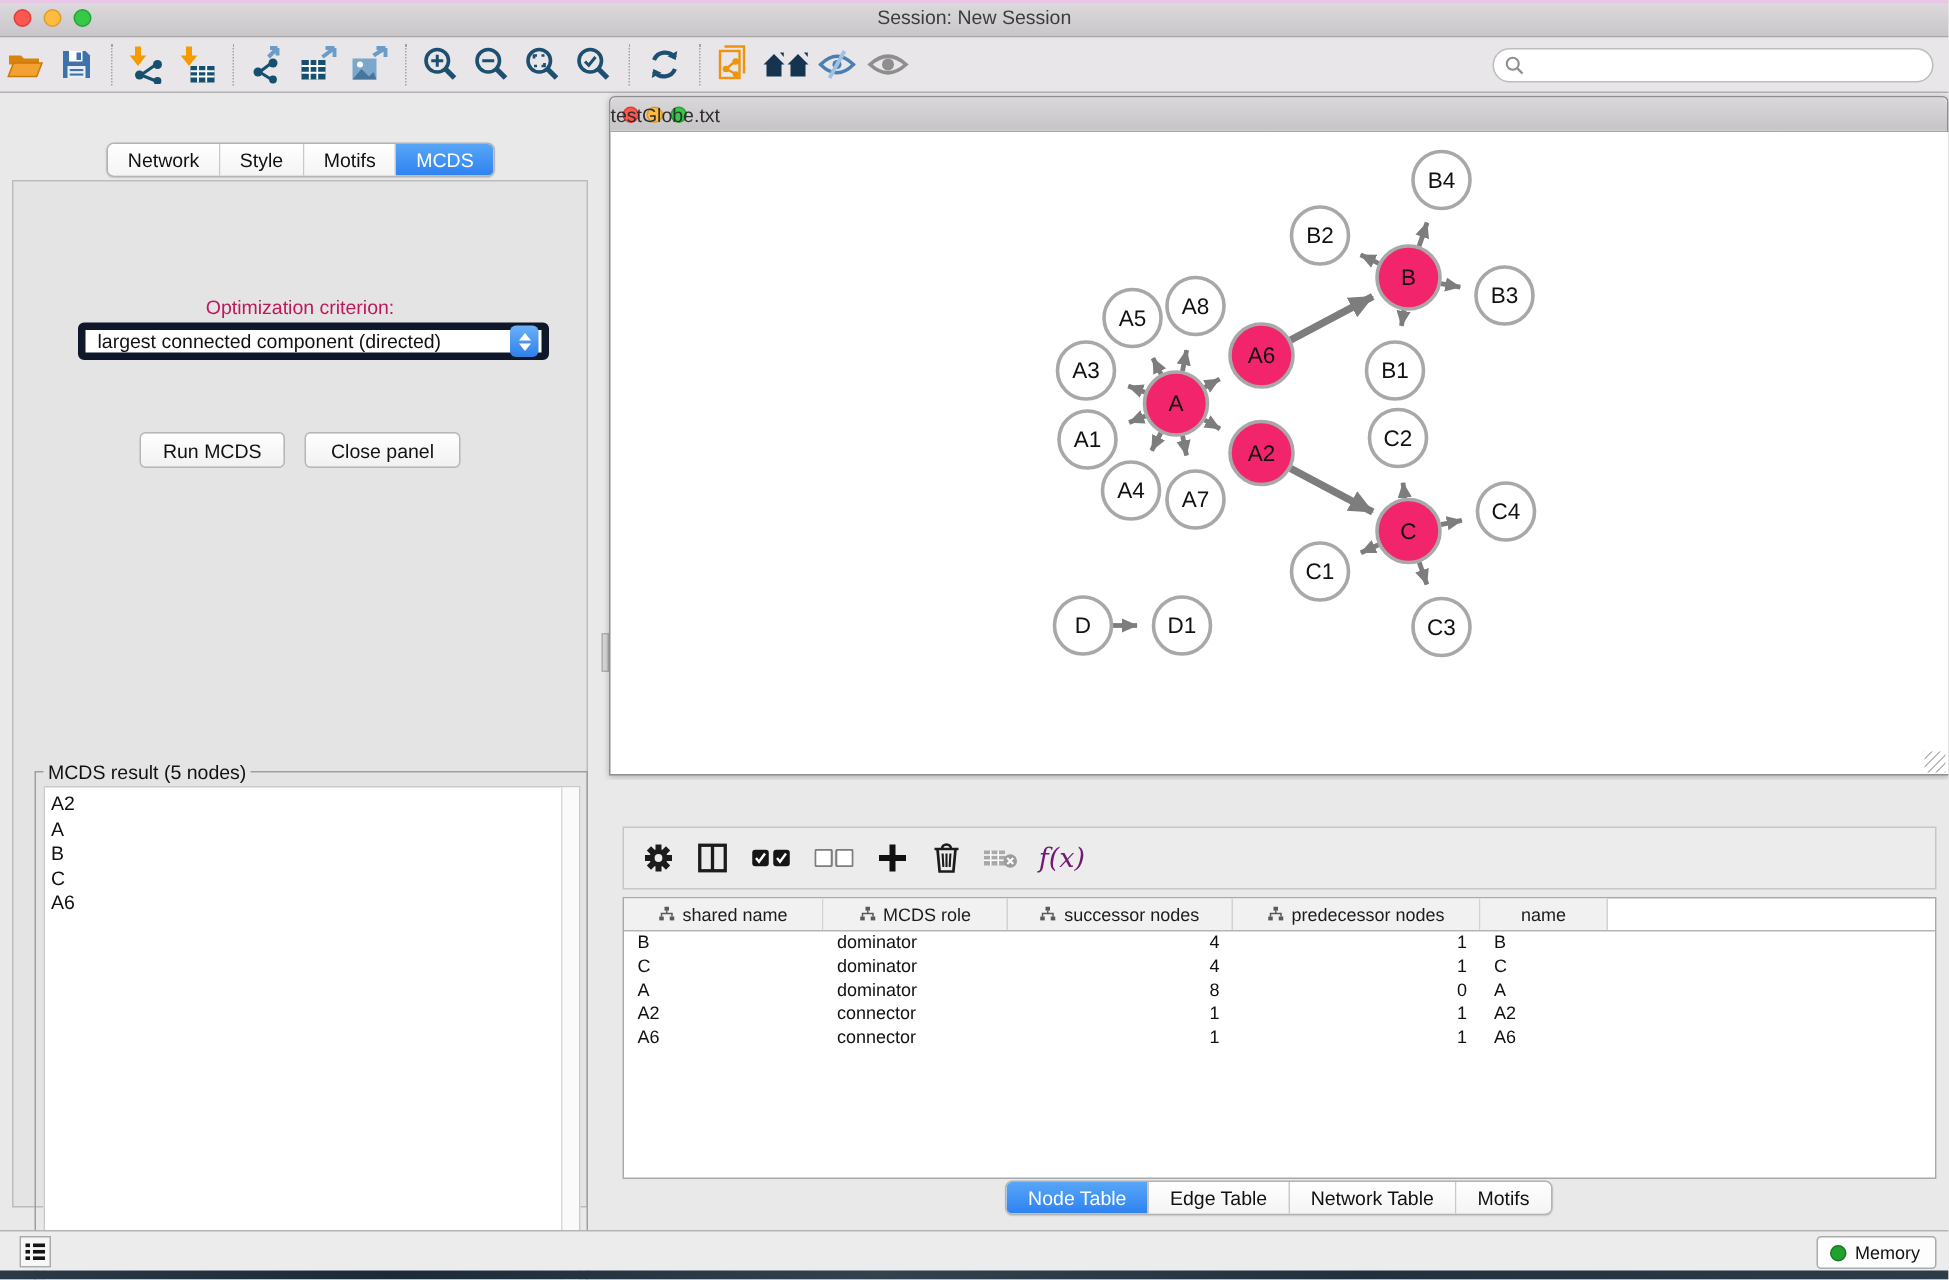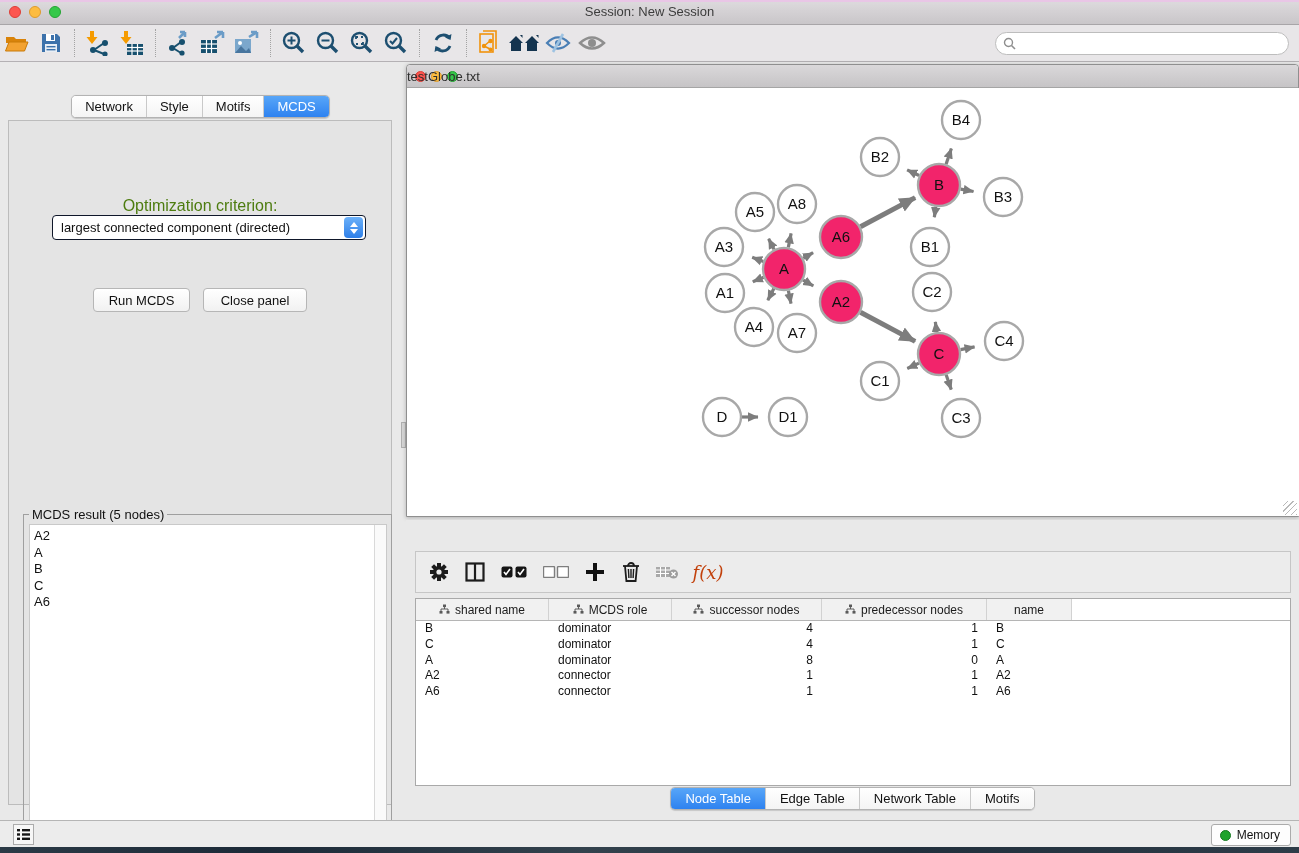--- a/index.html
+++ b/index.html
@@ -33,23 +33,23 @@
   .ph-icons { position:absolute; right:12px; top:9px; display:flex; gap:9px; align-items:center; }
   .cp-tabs-row { position:absolute; left:0; top:33px; width:100%; text-align:center; }
   .segbar { display:inline-flex; border:1px solid #b3b3b3; border-radius:5px; overflow:hidden;
     background:#fff; box-shadow:0 0.5px 1px rgba(0,0,0,.15); }
   .seg { padding:3px 13px; font-size:13px; color:#111; background:linear-gradient(#ffffff,#f4f4f4);
     border-right:1px solid #c9c9c9; cursor:default; }
   .seg:last-child { border-right:none; }
   .seg.active { background:linear-gradient(#58a6f8,#2e82f0); color:#fff; }
   .cp-content { position:absolute; left:8px; top:58px; width:384px; height:685px;
     background:#e4e4e4; border:1px solid #bcbcbc; }
-  .opt-label { position:absolute; left:0; width:100%; top:76px; text-align:center; font-size:16px; color:#4d7c0f; }
+  .opt-label { position:absolute; left:0; width:100%; top:76px; text-align:center; font-size:13px; color:#be185d; }
   .dropdown { position:absolute; left:43px; top:94px; width:314px; height:25px; background:#fff;
-    border:1px solid #0f172a; border-radius:4px; display:flex; align-items:center; }
+    border:5px solid #0f172a; border-radius:4px; display:flex; align-items:center; }
   .dropdown .dd-text { flex:1; font-size:13px; color:#111; padding-left:8px; white-space:nowrap; }
   .dd-stepper { width:19px; height:21px; margin-right:2px; border-radius:4px;
     background:linear-gradient(#6cb1f9,#2e7fe8); display:flex; flex-direction:column;
     align-items:center; justify-content:center; gap:2px; }
   .dd-up { width:0; height:0; border-left:4px solid transparent; border-right:4px solid transparent; border-bottom:5px solid #fff; }
   .dd-down { width:0; height:0; border-left:4px solid transparent; border-right:4px solid transparent; border-top:5px solid #fff; }
   .btn { position:absolute; height:24px; background:linear-gradient(#ffffff,#f1f1f1);
     border:1px solid #b6b6b6; border-radius:4px; font-size:13px; color:#111;
     display:flex; align-items:center; justify-content:center;margin-top:40px; }
   .fieldset { position:absolute; left:14px; top:393px; width:369px; height:347px; border:1px solid #9f9f9f; }
@@ -74,21 +74,21 @@
   .wtitle .wt-text { position:absolute; left:0; right:0; top:4px; text-align:left; font-size:13px; color:#2e2e2e; }
   .netcanvas { position:relative; width:891px; height:428px; background:#fff; overflow:hidden;margin-left:12px; }
   .resize-grip { position:absolute; right:1px; bottom:1px; width:14px; height:14px;
     background:repeating-linear-gradient(135deg, transparent 0 3px, #b9b9b9 3px 4px); }
 
   
   .tpanel { position:absolute; left:406px; top:520px; width:893px; height:300px; background:#e9e9e9; }
   .tp-toolbar { position:absolute; left:9px; top:31px; width:876px; height:42px;
     background:#ececec; border:1px solid #c6c6c6; display:flex; align-items:center; padding-left:8px; gap:6px; }
   .tp-tool { width:30px; height:30px; display:flex; align-items:center; justify-content:center; }
-  .fx { font-family:"DejaVu Serif",serif; font-style:italic; font-size:18px; color:#c2410c; }
+  .fx { font-family:"DejaVu Serif",serif; font-style:italic; font-size:18px; color:#701a75; }
   .dtable { position:absolute; left:9px; top:78px; width:876px; height:188px; background:#fff; border:1px solid #a9a9a9; }
   .thead { display:flex; height:22px; border-bottom:1px solid #b5b5b5; }
   .th { background:#f1f1f1; border-right:1px solid #d2d2d2; font-size:12px; color:#1c1c1c;
     display:flex; align-items:center; justify-content:center; gap:5px; }
   .trow { display:flex; height:15.8px; }
   .td { font-size:12px; color:#111; line-height:15.8px; white-space:nowrap; overflow:hidden; }
   .td.l { text-align:left; padding-left:9px; }
   .td.r { text-align:right; padding-right:9px; }
   .tp-tabs-row { position:absolute; left:0; top:267px; width:100%; text-align:center; }
   .tp-tabs-row .seg { padding:3px 14px; }

